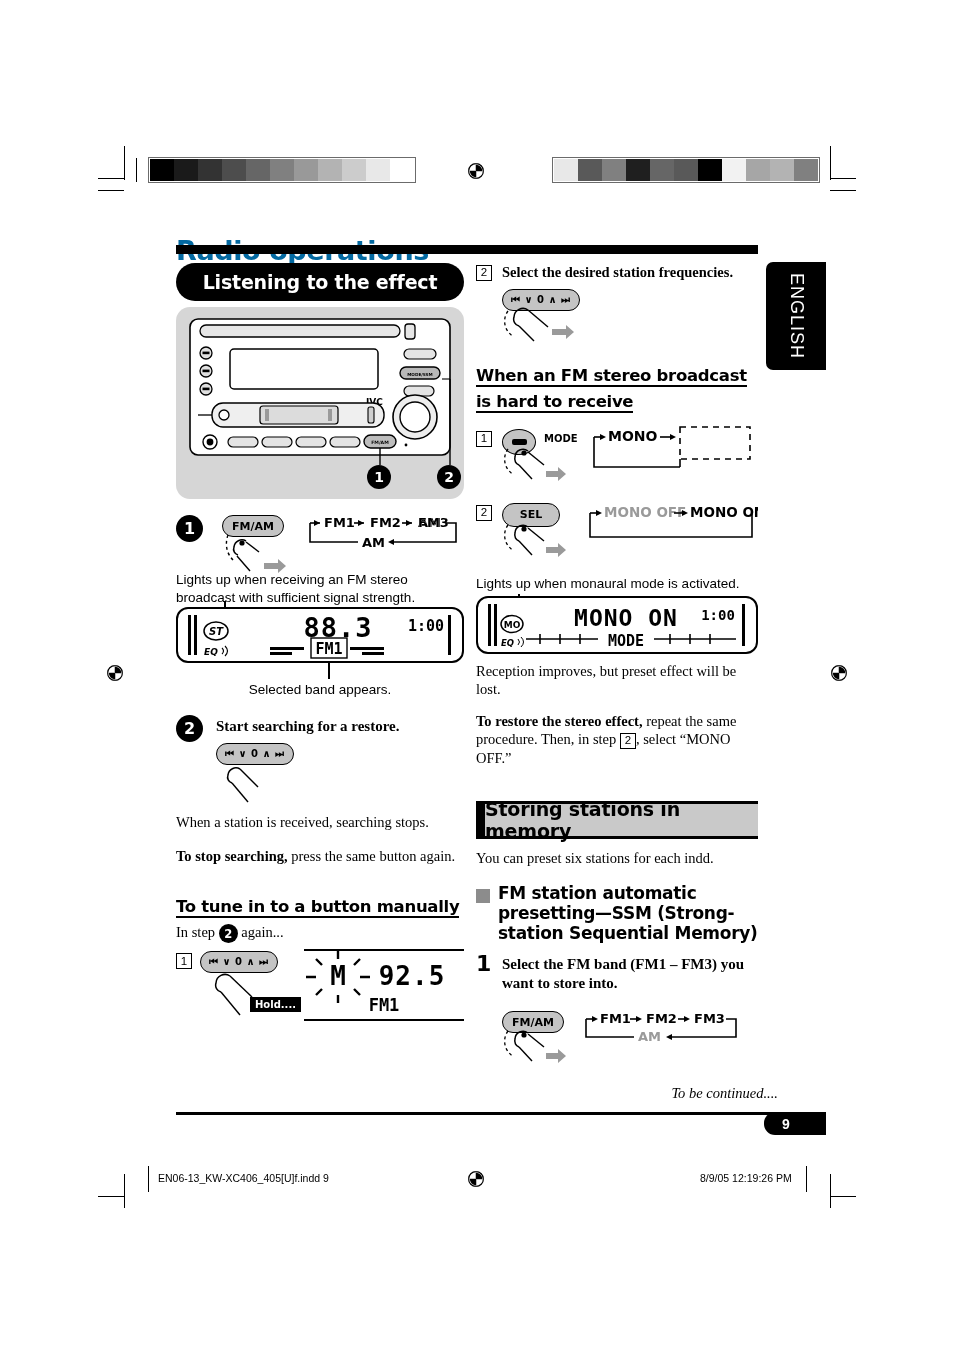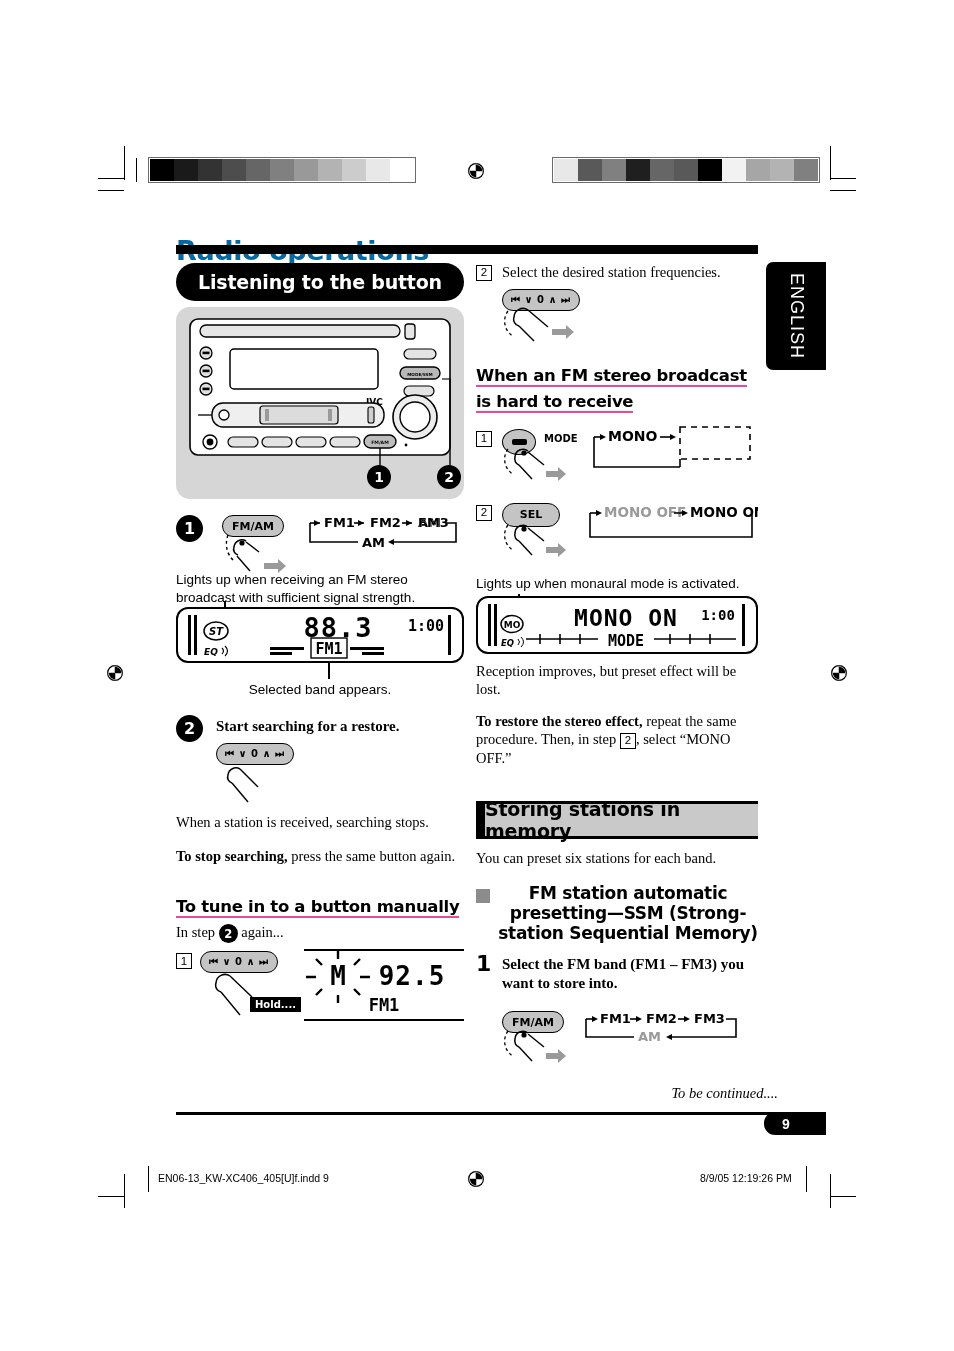--- a/index.html
+++ b/index.html
@@ -57,21 +57,21 @@
     margin-top:6px; background:#d6d6d6; border-radius:14px;
     height:192px; position:relative;
   }
 
   
   .p { font-size:14.5px; line-height:1.25; color:#000; }
   .p b { font-weight:bold; }
   .sans { font-family:"Liberation Sans", sans-serif; font-size:13.5px; line-height:1.3; }
   .hdr-ul {
     font-family:"DejaVu Sans", sans-serif; font-weight:bold; font-size:16.5px;
-    border-bottom:2px solid #ec4899; display:inline; line-height:1.5;
+    border-bottom:2px solid #000000; display:inline; line-height:1.5;
     letter-spacing:-.3px;
   }
   .hdr-ul-wrap { margin-top:14px; }
 
   
   .numcircle {
     display:inline-flex; align-items:center; justify-content:center;
     width:27px; height:27px; border-radius:50%;
     background:#000; color:#fff;
     font-family:"DejaVu Sans", sans-serif; font-weight:bold; font-size:16px;
@@ -234,21 +234,21 @@
   <div class="title">Radio operations</div>
   <div class="title-rule"></div>
 
   <div class="engtab">
     <span>ENGLISH</span>
   </div>
 
   <div class="colL">
 
     <div class="banner-black">
-      <span>Listening to the button</span>
+      <span>Listening to the effect</span>
     </div>
 
     <div class="unit-panel">
       <svg width="288" height="192" viewBox="0 0 288 192" style="display:block">
 
         <rect x="14" y="12" width="260" height="136" rx="8" fill="#ffffff" stroke="#000" stroke-width="1.6"></rect>
 
         <rect x="24" y="18" width="200" height="12" rx="6" fill="#e6e6e6" stroke="#000" stroke-width="1.3"></rect>
         <rect x="229" y="17" width="10" height="15" rx="3" fill="#e6e6e6" stroke="#000" stroke-width="1.3"></rect>
 
@@ -421,21 +421,21 @@
       </div>
     </div>
   </div>
 
   <div class="colR">
 
     <div style="position:relative;height:78px;">
       <span class="numbox" style="position:absolute;left:0;top:2px;">
           <span>2</span>
         </span>
-      <div class="p" style="position:absolute;left:26px;top:0px;font-weight:normal;font-size:14.5px;width:258px;">Select the desired station frequencies.</div>
+      <div class="p" style="position:absolute;left:26px;top:0px;font-weight:bold;font-size:14.5px;width:258px;">Select the desired station frequencies.</div>
       <div class="btn-pill arrows" style="position:absolute;left:26px;top:26px;">
         <span>⏮ ∨ 0 ∧ ⏭</span>
       </div>
       <svg style="position:absolute;left:22px;top:44px;" width="96" height="44" viewBox="0 0 96 44">
         <path d="M10 4 C4 12 6 24 16 30" stroke="#000" stroke-width="1.3" fill="none" stroke-dasharray="3 3"></path>
         <path d="M30 3 a9 9 0 0 0 -14 7 a7 7 0 0 0 5 9" stroke="#000" stroke-width="1.5" fill="none"></path>
         <path d="M30 3 L50 20" stroke="#000" stroke-width="1.4"></path>
         <path d="M21 19 L36 34" stroke="#000" stroke-width="1.4"></path>
         <path d="M54 22 L68 22 L68 18 L76 25 L68 32 L68 28 L54 28 Z" fill="#9a9a9a"></path>
       </svg>
@@ -523,25 +523,25 @@
 
     <div class="p" style="margin-top:14px;">
       <b>To restore the stereo effect,</b><span> repeat the same procedure. Then, in step </span><span class="numbox">
           <span>2</span>
         </span><span>, select “MONO OFF.”</span>
     </div>
 
     <div class="banner-grey" style="margin-top:34px;">
       <span>Storing stations in memory</span>
     </div>
-    <div class="p" style="margin-top:10px;">You can preset six stations for each band.</div>
+    <div class="p" style="margin-top:10px;">You can preset six stations for each indd.</div>
 
     <div style="position:relative;margin-top:16px;">
       <span style="position:absolute;left:0;top:6px;width:14px;height:14px;background:#8c8c8c;display:inline-block;"></span>
-      <div style="margin-left:22px;font-family:'DejaVu Sans',sans-serif;font-weight:bold;font-size:17px;line-height:1.18;letter-spacing:-.3px;text-align:center;">FM station automatic presetting—SSM (Strong-station Sequential Memory)</div>
+      <div style="margin-left:22px;font-family:'DejaVu Sans',sans-serif;font-weight:bold;font-size:17px;line-height:1.18;letter-spacing:-.3px;">FM station automatic presetting—SSM (Strong-station Sequential Memory)</div>
     </div>
 
     <div style="position:relative;margin-top:12px;height:110px;">
       <span class="numplain" style="position:absolute;left:0;top:-4px;"><span>1</span></span>
       <div class="p" style="position:absolute;left:26px;top:0px;width:256px;font-weight:bold;font-size:15px;">Select the FM band (FM1 – FM3) you want to store into.</div>
       <div class="btn-pill" style="position:absolute;left:26px;top:56px;">
         <span>FM/AM</span>
       </div>
       <svg style="position:absolute;left:22px;top:74px;" width="90" height="40" viewBox="0 0 90 40">
         <path d="M10 2 C4 10 6 22 16 28" stroke="#000" stroke-width="1.3" fill="none" stroke-dasharray="3 3"></path>

